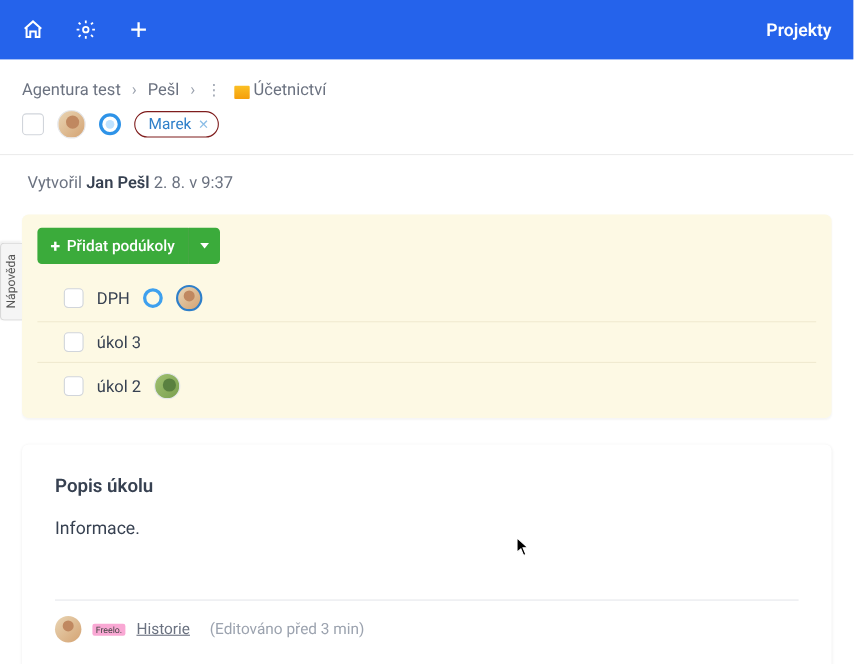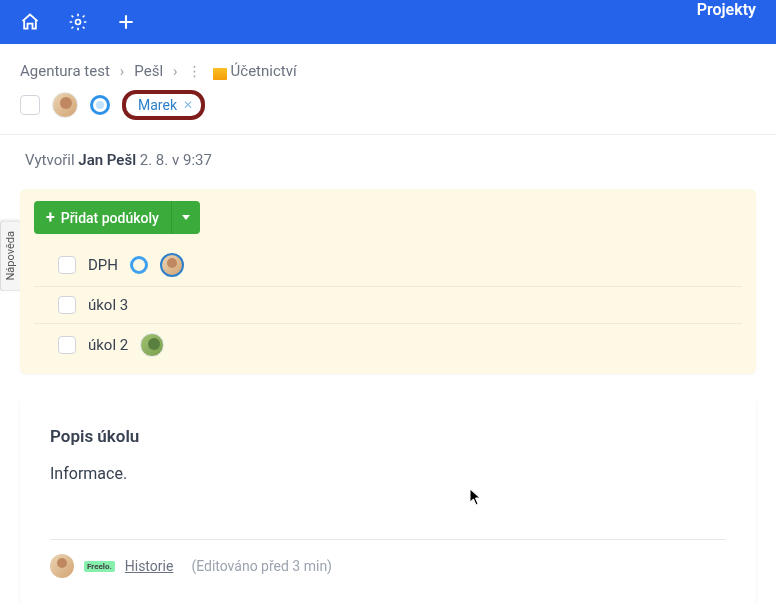--- a/index.html
+++ b/index.html
@@ -1,38 +1,38 @@
 <!DOCTYPE html>
 <html><head>
 <meta charset="utf-8">
 <style>
 * { margin:0; padding:0; box-sizing:border-box; font-family: -apple-system, BlinkMacSystemFont, "Segoe UI", Roboto, sans-serif; }
 body { width:776px; height:604px; overflow:hidden; background:#fff; position:relative; }
 
-.topbar { height:44px; background:#2563eb; display:flex; padding:0 20px; color:#fff; }
+.topbar { height:54px; background:#2563eb; display:flex; align-items:center; padding:0 20px; color:#fff; }
 .topbar-icons { display:flex; gap:28px; align-items:center; }
 .topbar-icon { width:20px; height:20px; cursor:pointer; }
 .topbar-right { margin-left:auto; font-size:16px; font-weight:600; cursor:pointer; }
 
 .breadcrumb { padding:18px 20px 10px; display:flex; align-items:center; gap:10px; font-size:15px; color:#6b7280; }
 .breadcrumb a { color:#6b7280; text-decoration:none; cursor:pointer; }
 .bc-sep { color:#9ca3af; }
 .bc-dots { color:#9ca3af; cursor:pointer; font-size:14px; letter-spacing:1px; }
 .bc-folder { display:inline-flex; align-items:flex-end; gap:4px; }
 .folder-ico { width:14px; height:12px; background:linear-gradient(to bottom,#fbbf24,#f59e0b); border-radius:1px; position:relative; display:inline-block; }
 
 .task-head { padding:0 20px 14px; display:flex; align-items:center; gap:12px; }
 .checkbox { width:20px; height:20px; border:1.5px solid #d1d5db; border-radius:4px; cursor:pointer; flex-shrink:0; background:#fff; }
 .task-title { font-size:20px; color:#111827; }
 .avatar { width:26px; height:26px; border-radius:50%; background:linear-gradient(135deg,#e9d5b4,#d4a373); border:1px solid #e5e7eb; flex-shrink:0; position:relative; overflow:hidden; }
 .avatar::after { content:""; position:absolute; width:12px; height:12px; background:#c08860; border-radius:50%; top:4px; left:7px; }
 .av-sm { width:24px; height:24px; }
 .ring-icon { width:20px; height:20px; border:3px solid #2e93e8; border-radius:50%; position:relative; flex-shrink:0; }
 .ring-icon::after { content:""; position:absolute; inset:3px; background:#bfe2ff; border-radius:50%; }
-.tag-chip { border:4px solid #7f1d1d; color:#2e7fc9; border-radius:14px; padding:3px 8px 3px 12px; font-size:14px; display:inline-flex; align-items:center; gap:6px; cursor:pointer; }
+.tag-chip { border:1px solid #7f1d1d; color:#2e7fc9; border-radius:14px; padding:3px 8px 3px 12px; font-size:14px; display:inline-flex; align-items:center; gap:6px; cursor:pointer; }
 .tag-x { color:#8bbde6; font-size:12px; }
 
 .meta-line { padding:16px 25px 14px; font-size:15px; color:#6b7280; border-top:1px solid #ececec; }
 .meta-line b { color:#374151; font-weight:600; }
 
 .sub-section { margin:6px 20px 0; background:#fdf9e4; border-radius:6px; padding:12px 14px 8px; box-shadow:0 1px 2px rgba(0,0,0,.04); }
 .add-btn-wrap { display:inline-flex; margin-bottom:10px; }
 .add-btn { background:#3bab3b; color:#fff; border:none; border-radius:4px 0 0 4px; padding:7px 12px; font-size:14px; font-weight:500; display:flex; align-items:center; gap:6px; cursor:pointer; }
 .add-btn-caret { background:#3bab3b; border:none; border-left:1px solid #2f9a2f; border-radius:0 4px 4px 0; padding:7px 10px; color:#fff; cursor:pointer; display:flex; align-items:center; }
 .plus { font-size:16px; font-weight:bold; }
@@ -48,21 +48,21 @@
 .av-g { background:linear-gradient(135deg,#a0c070,#7aa050); }
 .av-g::after{ background:#5a8040; }
 
 .desc-card { margin:24px 20px 0; background:#fff; border-radius:6px; box-shadow:0 1px 3px rgba(0,0,0,.08); padding:28px 30px 30px; }
 .desc-title { font-size:17px; font-weight:600; color:#374151; margin-bottom:18px; }
 .desc-body { font-size:16px; color:#374151; margin-bottom:56px; }
 .desc-divider { border-top:1px solid #e5e7eb; margin-bottom:14px; }
 .desc-foot { display:flex; align-items:center; gap:10px; font-size:14px; color:#6b7280; }
 .foot-av { width:24px; height:24px; border-radius:50%; background:linear-gradient(135deg,#e9d5b4,#d4a373); position:relative; }
 .foot-av::after { content:""; position:absolute; width:10px; height:10px; background:#c08860; border-radius:50%; top:4px; left:7px; }
-.freelo-badge { font-size:8px; color:#444; background:#86efac; padding:1px 3px; border-radius:2px; font-weight:700; }
+.freelo-badge { font-size:8px; color:#444; background:#f9a8d4; padding:1px 3px; border-radius:2px; font-weight:400; }
 .hist-link { color:#6b7280; text-decoration:underline; cursor:pointer; }
 .edit-note { color:#9ca3af; margin-left:8px; }
 
 .help-tab { position:absolute; left:0; top:220px; background:#f5f5f5; border:1px solid #d9d9d9; border-left:none; border-radius:0 4px 4px 0; padding:10px 3px; writing-mode:vertical-rl; transform:rotate(180deg); font-size:11px; color:#555; cursor:pointer; box-shadow:1px 1px 2px rgba(0,0,0,.06); }
 
 .cursor-arrow { position:absolute; left:469px; top:488px; width:14px; height:18px; pointer-events:none; }
 </style>
 </head>
 <body>
 

